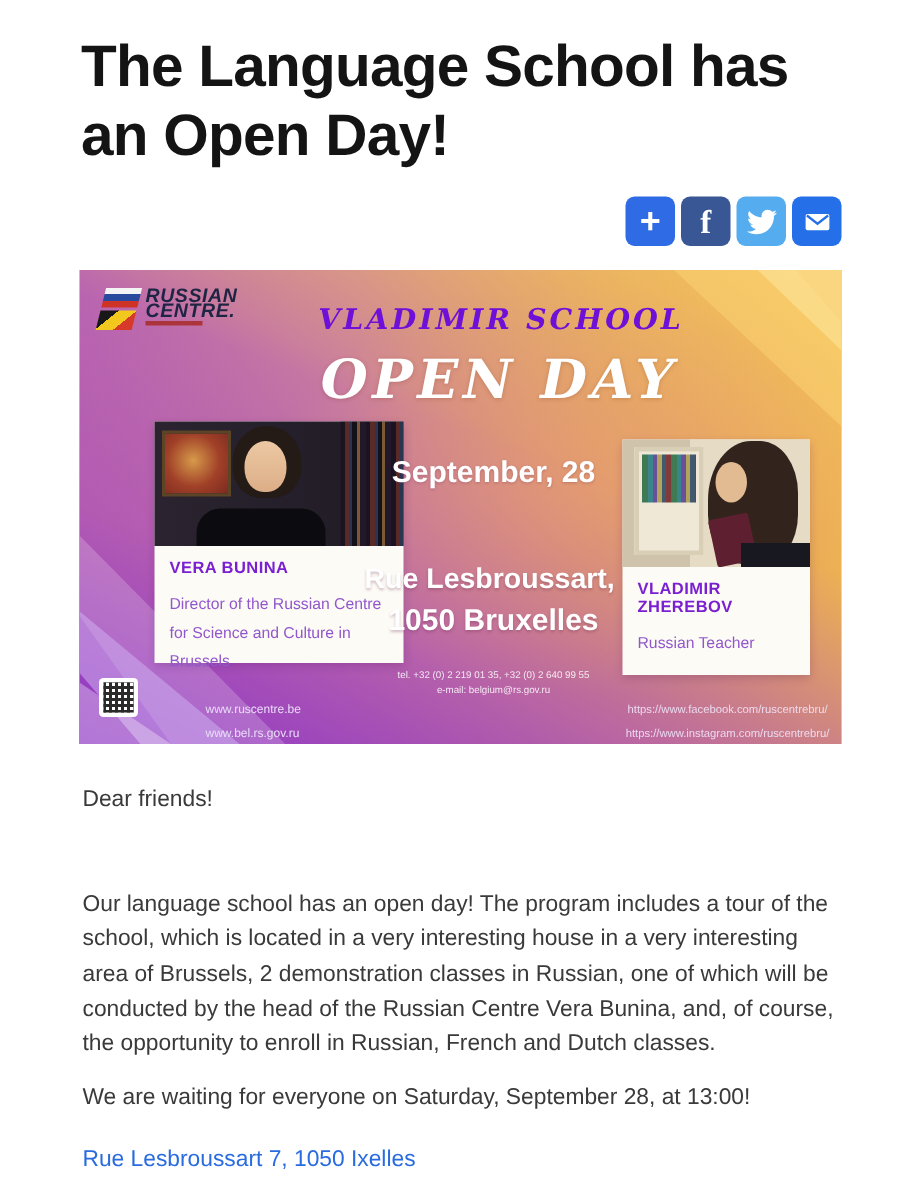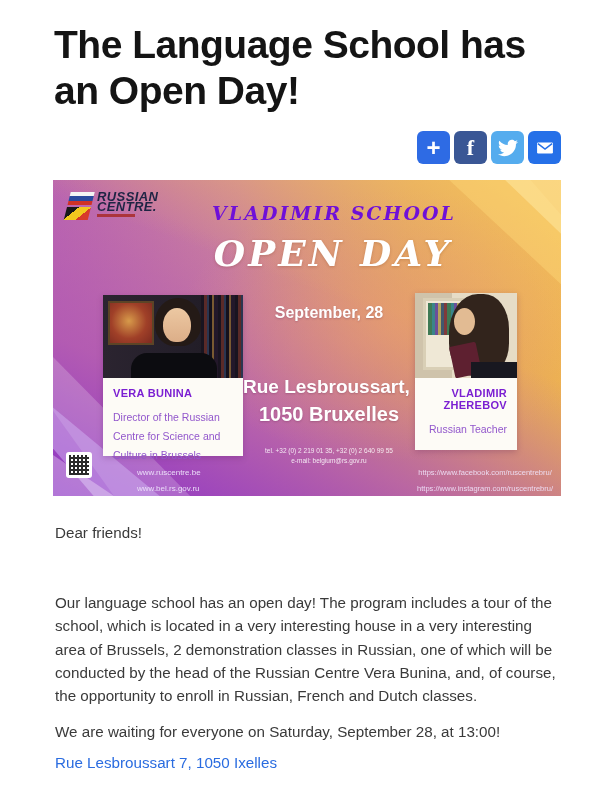--- a/index.html
+++ b/index.html
@@ -47,22 +47,22 @@
 
   .kicker{position:absolute;left:281px;top:22px;transform:translateX(-50%);
     font-family:"DejaVu Serif",serif;font-style:italic;font-weight:bold;
     font-size:19px;letter-spacing:2px;color:#6f10d8;white-space:nowrap;}
   .headline{position:absolute;left:280px;top:52px;transform:translateX(-50%);
     font-family:"DejaVu Serif",serif;font-style:italic;font-weight:bold;
     font-size:36px;letter-spacing:3px;color:#fff;white-space:nowrap;
     text-shadow:0 1px 3px rgba(110,50,20,0.25);}
 
   .card{position:absolute;background:#fdfbf6;box-shadow:0 2px 6px rgba(80,20,90,0.25);}
-  .card-left{left:50px;top:115px;width:140px;height:161px;}
-  .card-right{left:362px;top:113px;width:102px;height:157px;text-align:right;}
+  .card-left{left:50px;top:101px;width:166px;height:161px;}
+  .card-right{left:362px;top:113px;width:125px;height:157px;}
   .photo{position:relative;width:100%;overflow:hidden;}
   .photo-vera{height:83px;background:linear-gradient(90deg,#2b2430 0%,#241f2a 55%,#1f1a22 100%);}
   .painting{position:absolute;left:5px;top:6px;width:42px;height:40px;border:2px solid #5c4426;
     background:radial-gradient(circle at 45% 45%,#d79a4a 0%,#a04028 55%,#7c2a20 100%);}
   .books-v{position:absolute;right:0;top:0;width:42px;height:100%;
     background:repeating-linear-gradient(90deg,#191420 0 3px,#5a2a28 3px 6px,#2a3550 6px 8px,#14101c 8px 11px,#7a5a32 11px 13px,#23182a 13px 17px);}
   .hair-v{position:absolute;left:52px;top:3px;width:46px;height:48px;background:#241a16;border-radius:50% 50% 42% 42%;}
   .face-v{position:absolute;left:60px;top:13px;width:28px;height:34px;border-radius:50% 50% 46% 46%;
     background:linear-gradient(#ecc8a2,#dcae88);}
   .body-v{position:absolute;left:28px;bottom:0;width:86px;height:25px;background:#0c0c10;border-radius:16px 16px 0 0;}
@@ -73,40 +73,40 @@
   .hair-m{position:absolute;right:8px;top:1px;width:60px;height:82px;background:#32241c;border-radius:48% 42% 40% 40%;}
   .face-m{position:absolute;right:42px;top:15px;width:21px;height:27px;background:#e2bb93;border-radius:50%;}
   .book-m{position:absolute;right:38px;bottom:2px;width:27px;height:32px;background:#5e2030;border-radius:2px;transform:rotate(-12deg);}
   .body-m{position:absolute;right:0;bottom:0;width:46px;height:16px;background:#181820;}
   .card-body{padding:9px 10px 0 10px;}
   .person-name{font-size:11px;font-weight:bold;color:#7b1fd2;letter-spacing:0.3px;}
   .person-role{margin-top:9px;font-size:10.5px;color:#9257cc;line-height:19px;}
 
   .mid{position:absolute;left:190px;top:0;width:172px;height:100%;text-align:center;color:#fff;}
   .mid div{position:absolute;width:100%;white-space:nowrap;}
-  .ev-date{top:124px;font-size:16px;font-weight:bold;text-shadow:0 1px 2px rgba(100,40,80,0.3);}
+  .ev-date{top:124px;font-size:20px;font-weight:bold;text-shadow:0 1px 2px rgba(100,40,80,0.3);}
   .ev-time{top:158px;font-size:20px;font-weight:bold;text-shadow:0 1px 2px rgba(100,40,80,0.3);}
   .ev-addr1{top:196px;font-size:19px;font-weight:bold;text-shadow:0 1px 2px rgba(100,40,80,0.3);}
   .ev-addr2{top:223px;font-size:20px;font-weight:bold;text-shadow:0 1px 2px rgba(100,40,80,0.3);}
   .ev-tel{top:267px;font-size:6.5px;color:rgba(255,255,255,0.85);}
   .ev-mail{top:277px;font-size:6.5px;color:rgba(255,255,255,0.85);}
 
   .qr{position:absolute;left:13px;top:272px;width:26px;height:26px;background:#fff;border-radius:3px;padding:3px;box-sizing:border-box;}
   .qr-inner{width:100%;height:100%;
     background-image:repeating-linear-gradient(0deg,#2a2a2a 0 2px,transparent 2px 4px),
                      repeating-linear-gradient(90deg,#2a2a2a 0 2px,transparent 2px 4px);}
   .sites{position:absolute;left:84px;top:285px;font-size:8px;color:#eadcf8;line-height:16px;}
   .socials{position:absolute;right:8px;top:285px;text-align:center;font-size:7.5px;color:#f0e4fa;line-height:16px;opacity:0.9;}
 
   
   .copy{margin:0 38px 0 55px;width:508px;font-size:15.2px;line-height:23.2px;color:#3a3a3a;}
   .greeting{margin-top:25px;}
   .paragraph{margin-top:47px;}
   .closing{margin-top:13px;}
-  .linkline{margin-top:8px;}
+  .linkline{margin-top:18px;}
   .linkline a{color:#2a6ce0;text-decoration:none;}
 </style>
 </head>
 <body>
 
 <div class="page">
 
   <h1 class="title">The Language School has an Open Day!</h1>
 
   <div class="share-row">

